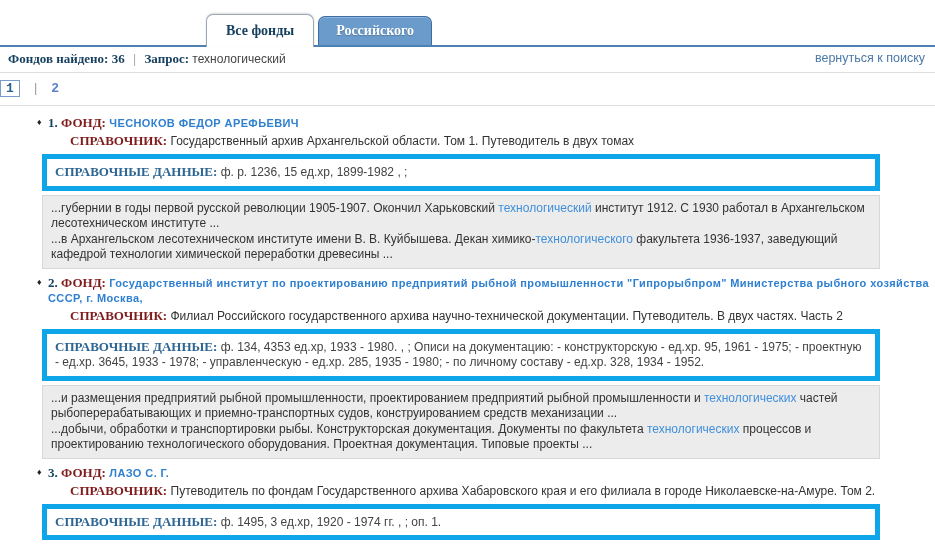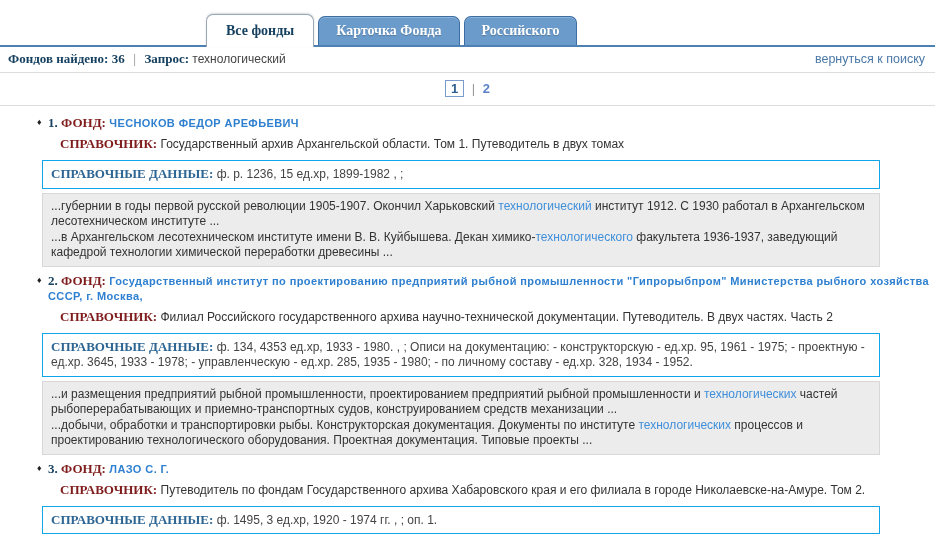--- a/index.html
+++ b/index.html
@@ -19,56 +19,55 @@
     border-radius:7px 7px 0 0; padding:6px 17px 6px; margin-right:4px;
     white-space:nowrap; cursor:pointer; text-shadow:0 1px 1px #55799c;
     box-shadow:inset 0 1px 0 #8fb4d8;
   }
   .tab.active {
     background:#fff; color:#16405f; border-color:#9aa7b4; text-shadow:none;
     margin-bottom:-2px; padding:8px 19px 8px; box-shadow:0 -1px 2px rgba(0,0,0,.15);
   }
   
   .resultbar {
-    display:flex; justify-content:space-between; align-items:center;
+    display:flex; justify-content:space-between; 
     padding:4px 10px 5px 8px; border-bottom:1px solid #ddd;
   }
   .lbl-serif { font-family:"Liberation Serif", serif; font-weight:bold; color:#16405f; font-size:13px; }
   .sep { color:#aaa; padding:0 5px; }
   .query-value { color:#444; }
   .back-link { color:#4a78a8; text-decoration:none; font-size:12.5px; cursor:pointer; }
   
-  .pager { text-align:center; padding:7px 0 8px; border-bottom:1px solid #ddd; font-family:Liberation Sans, sans-serif; font-size:13px; }
+  .pager { text-align:left; padding:7px 0 8px; border-bottom:1px solid #ddd; font-family:Liberation Mono, monospace; font-size:13px; }
   .page-current { display:inline-block; border:1px solid #7a9ccc; color:#2d5e8f; font-weight:bold; padding:0 5px; line-height:15px; }
   .page-sep { color:#999; padding:0 4px; }
   .page-link { color:#5b82c9; font-weight:bold; text-decoration:none; cursor:pointer; }
   
   .results { padding-top:9px; }
   .entry { margin:0 0 6px 37px; position:relative; }
   .bullet { position:absolute; left:0; top:2px; font-size:9px; color:#222; }
   .title-row { margin-left:11px; line-height:15px; padding-bottom:2px; }
   .entry-num { font-family:"Liberation Serif", serif; font-weight:bold; color:#16405f; font-size:13px; }
   .entry-label { font-family:"Liberation Serif", serif; font-weight:bold; color:#7f1d1d; font-size:13px; }
   .fund-link { color:#2f80d0; font-weight:bold; font-size:11px; letter-spacing:.4px; text-decoration:none; cursor:pointer; }
-  .guide-row { margin-left:23px; line-height:22px; padding-bottom:3px; }
+  .guide-row { margin-left:33px; line-height:15px; padding-bottom:3px; }
   .guide-text { color:#333; }
   .box { margin:2px 55px 4px 5px; padding:5px 8px; line-height:15.5px; }
-  .data-box { border:1px solid #0ea5e9; background:#fff; }
+  .data-box { border:5px solid #0ea5e9; background:#fff; }
   .data-label { font-family:"Liberation Serif", serif; font-weight:bold; color:#2d6593; font-size:13px; }
   .data-text { color:#444; }
   .snippet-box { border:1px solid #d8d8d8; background:#ececec; }
   .snippet { color:#333; }
   .hl { color:#3f8fdb; text-decoration:none; cursor:pointer; }
 </style>
 </head>
 <body>
 
 <div class="tabbar">
   <div class="tab active">Все фонды</div>
-  <div class="tab">Карточка Фонда</div>
   <div class="tab">Российского</div>
 </div>
 
 <div class="resultbar">
   <div>
     <span class="lbl-serif">Фондов найдено:</span>
     <span class="lbl-serif">36</span>
     <span class="sep">|</span>
     <span class="lbl-serif">Запрос:</span>
     <span class="query-value">технологический</span>
@@ -114,21 +113,21 @@
     <div class="guide-row">
       <span class="entry-label">СПРАВОЧНИК:</span>
       <span class="guide-text">Филиал Российского государственного архива научно-технической документации. Путеводитель. В двух частях. Часть 2</span>
     </div>
     <div class="box data-box">
       <span class="data-label">СПРАВОЧНЫЕ ДАННЫЕ:</span>
       <span class="data-text">ф. 134, 4353 ед.хр, 1933 - 1980. , ; Описи на документацию: - конструкторскую - ед.хр. 95, 1961 - 1975; - проектную - ед.хр. 3645, 1933 - 1978; - управленческую - ед.хр. 285, 1935 - 1980; - по личному составу - ед.хр. 328, 1934 - 1952.</span>
     </div>
     <div class="box snippet-box">
         <div class="snippet"><span>...и размещения предприятий рыбной промышленности, проектированием предприятий рыбной промышленности и </span><a class="hl">технологических</a><span> частей рыбоперерабатывающих и приемно-транспортных судов, конструированием средств механизации ...</span></div>
-        <div class="snippet"><span>...добычи, обработки и транспортировки рыбы. Конструкторская документация. Документы по институте </span><a class="hl">технологических</a><span> процессов и проектированию технологического оборудования. Проектная документация. Типовые проекты ...</span></div>
+        <div class="snippet"><span>...добычи, обработки и транспортировки рыбы. Конструкторская документация. Документы по факультета </span><a class="hl">технологических</a><span> процессов и проектированию технологического оборудования. Проектная документация. Типовые проекты ...</span></div>
       </div>
   </div>
 
   <div class="entry">
     <span class="bullet">♦</span>
     <div class="title-row">
       <span class="entry-num">3.</span>
       <span class="entry-label">ФОНД:</span>
       <a class="fund-link">ЛАЗО С. Г.</a>
     </div>

